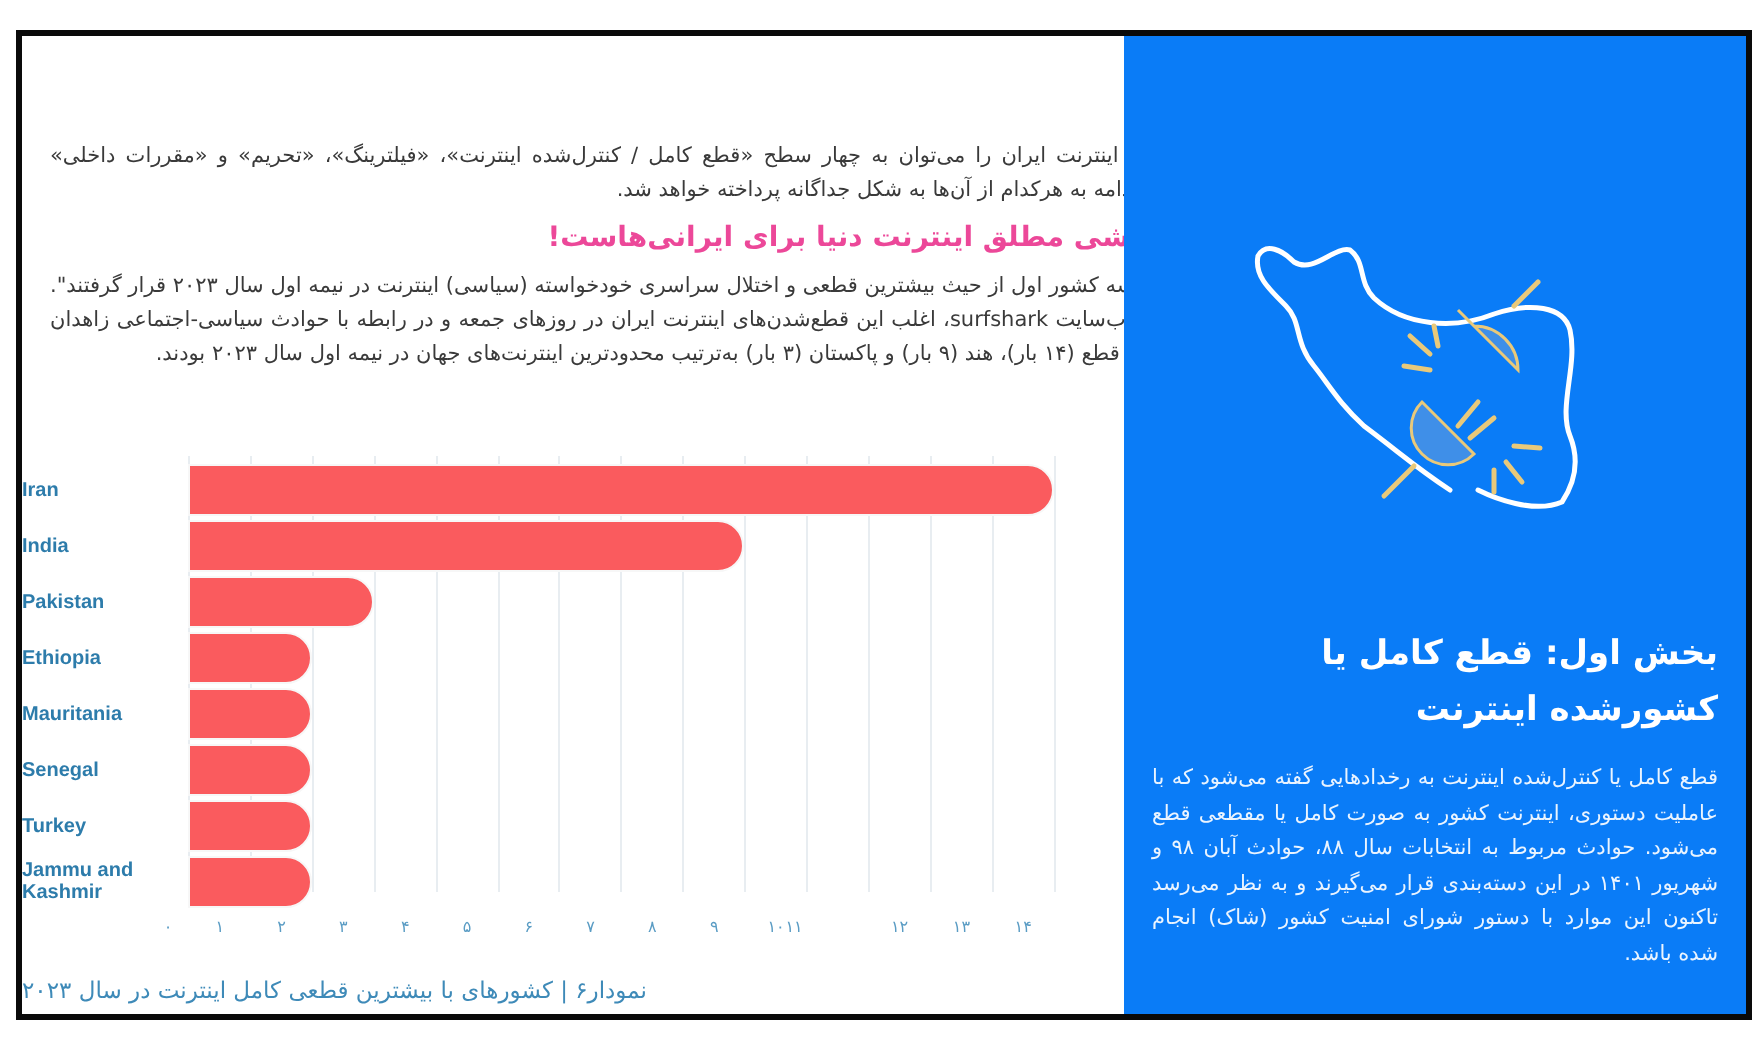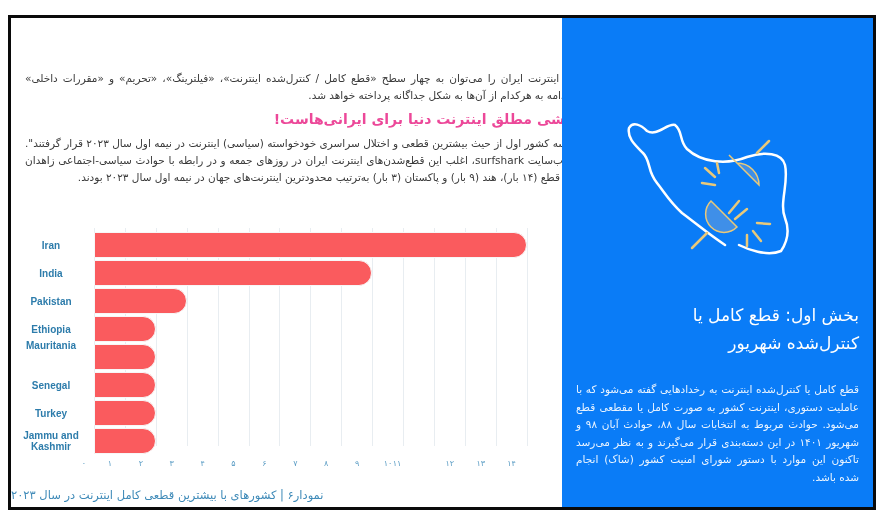--- a/index.html
+++ b/index.html
@@ -7,25 +7,25 @@
   .frame { position: absolute; left: 8px; top: 15px; width: 862px; height: 489px; border: 3px solid #0a0a0a; background: #fff; overflow: hidden; }
   .left { position: absolute; left: 0; top: 0; width: 663px; height: 100%; background: #fff; }
   .right { position: absolute; left: 551px; top: 0; right: 0; height: 100%; background: #0a7cf7; }
   .para { direction: rtl; text-align: justify; color: #3a3a3a; font-size: 10.5px; line-height: 17px; position: absolute; }
   .p1 { left: 14px; right: 14px; top: 52px; }
   .heading { direction: rtl; position: absolute; right: 14px; top: 93px; color: #ec4899; font-size: 14px; font-weight: bold; }
   .p2 { left: 14px; right: 14px; top: 117px; }
   .chart-title { position: absolute; left: 0; width: 551px; top: 191px; text-align: center; color: #3e8ab8; font-family: "Liberation Sans", sans-serif; font-size: 10.5px; font-weight: bold; }
   .chart { position: absolute; left: 0; top: 210px; width: 551px; height: 240px; }
   .grid { position: absolute; top: 0; bottom: 22px; width: 1px; background: #e8edf1; }
-  .bar-label { position: absolute; right: 471px; width: 80px; text-align: center; color: #2d7cab; font-family: "Liberation Sans", sans-serif; font-size: 10px; line-height: 11px; font-weight: bold; }
+  .bar-label { position: absolute; right: 471px; width: 80px; text-align: left; color: #2d7cab; font-family: "Liberation Sans", sans-serif; font-size: 10px; line-height: 11px; font-weight: bold; }
   .bar { position: absolute; left: 83px; height: 26px; background: #fa5b5e; border-radius: 0 14px 14px 0; border: 1px solid #f7f7f7; box-sizing: border-box; }
   .tick { position: absolute; bottom: 0; width: 20px; margin-left: -10px; text-align: center; color: #5a9cc4; font-size: 8px; }
   .caption { position: absolute; left: 0; width: 551px; top: 470px; text-align: left; direction: rtl; color: #3e8ab8; font-size: 11.5px; }
-  .r-title { position: absolute; right: 14px; top: 283px; direction: rtl; color: #ffffff; font-size: 17px; font-weight: normal; line-height: 28px; }
+  .r-title { position: absolute; right: 14px; top: 295px; direction: rtl; color: #ffffff; font-size: 17px; font-weight: bold; line-height: 28px; }
   .r-body { position: absolute; left: 14px; right: 14px; top: 363px; direction: rtl; text-align: justify; color: #eaf4ff; font-size: 10.5px; line-height: 17.5px; }
   .illus { position: absolute; left: 45px; top: 55px; width: 220px; height: 200px; }
 </style>
 </head>
 <body>
 
 <div class="frame">
   <div class="left">
     <div class="para p1">به‌طور کلی محدودیت اینترنت ایران را می‌توان به چهار سطح «قطع کامل / کنترل‌شده اینترنت»، «فیلترینگ»، «تحریم» و «مقررات داخلی» طبقه‌بندی کرد که در ادامه به هرکدام از آن‌ها به شکل جداگانه پرداخته خواهد شد.</div>
     <div class="heading">بیشترین خاموشی مطلق اینترنت دنیا برای ایرانی‌هاست!</div>
@@ -63,21 +63,21 @@
         <div class="grid" style="left: 515.6px;"></div>
         <div class="tick" style="left: 500.6px;">۱۴</div>
         <div class="bar-label" style="top: 12px;">Iran</div>
         <div class="bar" style="top: 4px; width: 432.6px; background: rgb(250, 91, 94);"></div>
         <div class="bar-label" style="top: 40px;">India</div>
         <div class="bar" style="top: 32px; width: 278.1px; background: rgb(250, 91, 94);"></div>
         <div class="bar-label" style="top: 68px;">Pakistan</div>
         <div class="bar" style="top: 60px; width: 92.7px; background: rgb(250, 91, 94);"></div>
         <div class="bar-label" style="top: 96px;">Ethiopia</div>
         <div class="bar" style="top: 88px; width: 61.8px; background: rgb(250, 91, 94);"></div>
-        <div class="bar-label" style="top: 112px;">Mauritania</div>
+        <div class="bar-label" style="top: 124px;">Mauritania</div>
         <div class="bar" style="top: 116px; width: 61.8px; background: rgb(250, 91, 94);"></div>
         <div class="bar-label" style="top: 152px;">Senegal</div>
         <div class="bar" style="top: 144px; width: 61.8px; background: rgb(250, 91, 94);"></div>
         <div class="bar-label" style="top: 180px;">Turkey</div>
         <div class="bar" style="top: 172px; width: 61.8px; background: rgb(250, 91, 94);"></div>
         <div class="bar-label" style="top: 202px;">Jammu and Kashmir</div>
         <div class="bar" style="top: 200px; width: 61.8px; background: rgb(250, 91, 94);"></div>
       </div>
 
     <div class="caption">نمودار۶ | کشورهای با بیشترین قطعی کامل اینترنت در سال ۲۰۲۳</div>
@@ -98,17 +98,17 @@
         <line x1="98" y1="95" x2="108" y2="104"></line>
         <line x1="95" y1="110" x2="108" y2="112"></line>
         <line x1="110" y1="90" x2="112" y2="100"></line>
         <line x1="150" y1="150" x2="163" y2="151"></line>
         <line x1="146" y1="158" x2="154" y2="168"></line>
         <line x1="140" y1="162" x2="140" y2="173"></line>
       </g>
     </svg>
     <div class="r-title">
       <div>بخش اول: قطع کامل یا</div>
-      <div>کنترل‌شده شهریور</div>
+      <div>کشور‌شده اینترنت</div>
     </div>
     <div class="r-body">قطع کامل یا کنترل‌شده اینترنت به رخدادهایی گفته می‌شود که با عاملیت دستوری، اینترنت کشور به صورت کامل یا مقطعی قطع می‌شود. حوادث مربوط به انتخابات سال ۸۸، حوادث آبان ۹۸ و شهریور ۱۴۰۱ در این دسته‌بندی قرار می‌گیرند و به نظر می‌رسد تاکنون این موارد با دستور شورای امنیت کشور (شاک) انجام شده باشد.</div>
   </div>
 </div>
 
 </body></html>

